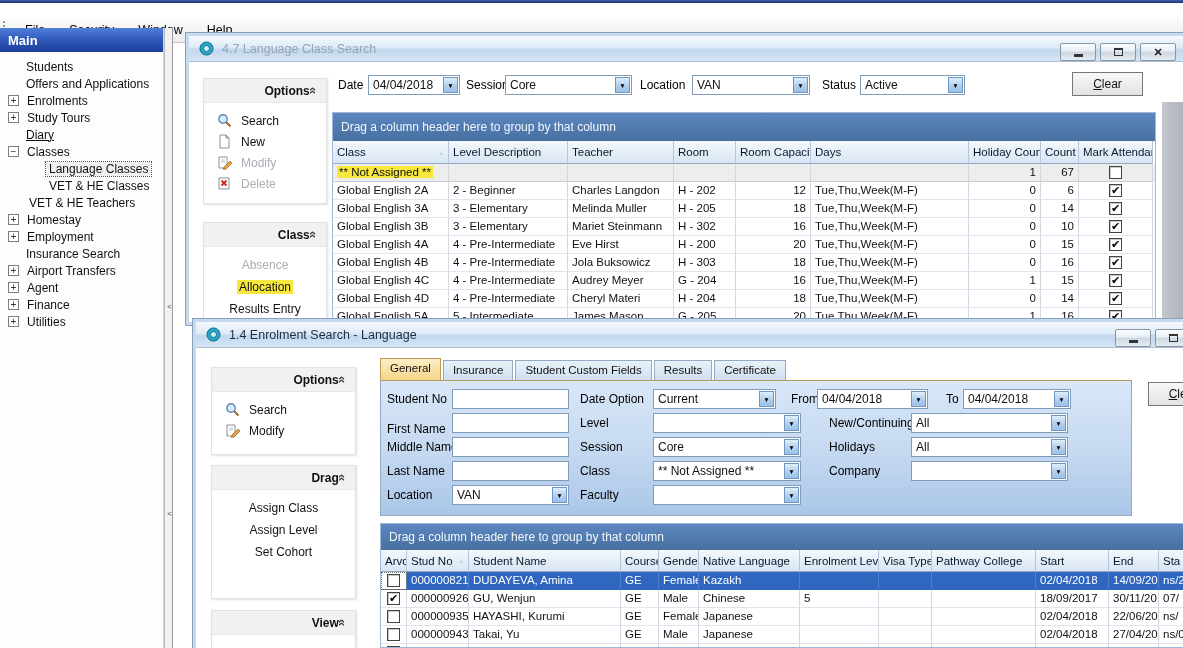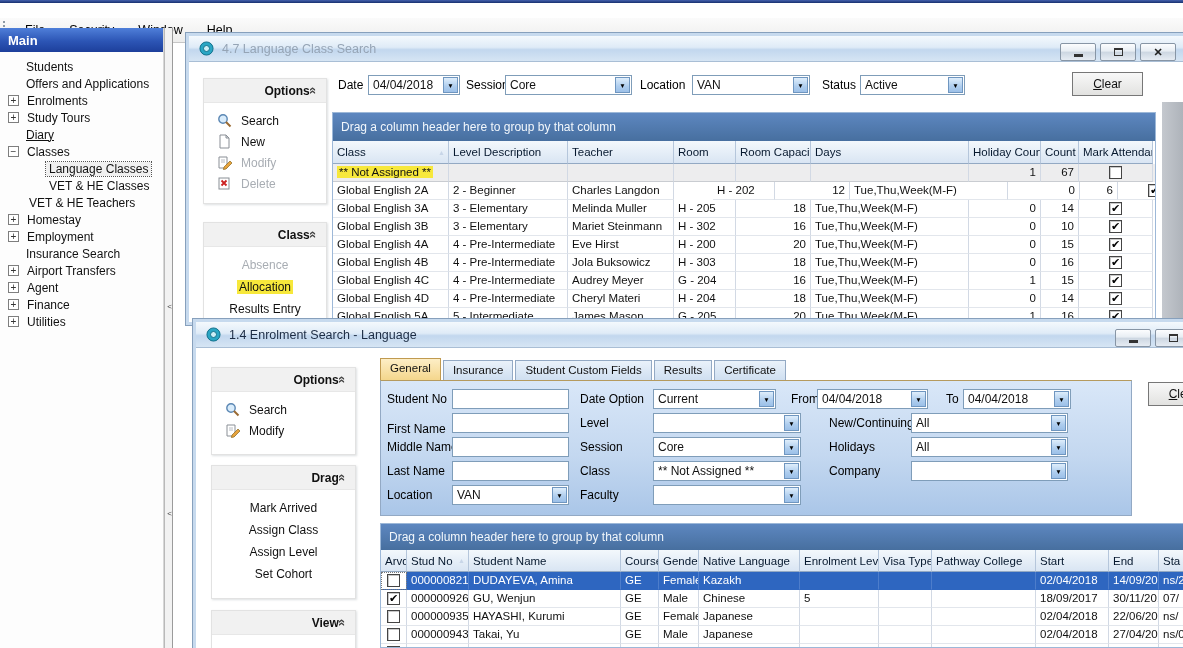--- a/index.html
+++ b/index.html
@@ -307,21 +307,21 @@
             <div class="gcell r" style="width: 72px; flex: 0 0 72px;">1</div>
             <div class="gcell r" style="width: 38px; flex: 0 0 38px;">67</div>
             <div class="gcell c cbxwrap" style="width: 74px; flex: 0 0 74px;">
               <span class="cbx"></span>
             </div>
           </div>
           <div class="grow">
             <div class="gcell" style="width: 116px; flex: 0 0 116px;">Global English 2A</div>
             <div class="gcell" style="width: 119px; flex: 0 0 119px;">2 - Beginner</div>
             <div class="gcell" style="width: 106px; flex: 0 0 106px;">Charles Langdon</div>
-            <div class="gcell" style="width: 62px; flex: 0 0 62px; margin-left: 39px;">H - 202</div>
+            <div class="gcell" style="width: 62px; flex: 0 0 62px;">H - 202</div>
             <div class="gcell r" style="width: 75px; flex: 0 0 75px;">12</div>
             <div class="gcell" style="width: 158px; flex: 0 0 158px;">Tue,Thu,Week(M-F)</div>
             <div class="gcell r" style="width: 72px; flex: 0 0 72px;">0</div>
             <div class="gcell r" style="width: 38px; flex: 0 0 38px;">6</div>
             <div class="gcell c cbxwrap" style="width: 74px; flex: 0 0 74px;">
               <span class="cbx">✔</span>
             </div>
           </div>
           <div class="grow">
             <div class="gcell" style="width: 116px; flex: 0 0 116px;">Global English 3A</div>
@@ -537,23 +537,20 @@
         </div>
     </div>
 
     <div class="panel" style="left:15px;top:143px;width:145px;height:134px">
       <div class="panel-h">
           <span>Drag</span>
           <span class="chev">«</span>
         </div>
       <div class="panel-body" id="w2-tasks-items">
           <div class="pitem center" style="height: 22px;">
-            <span>Mark Arrived</span>
-          </div>
-          <div class="pitem center" style="height: 22px;">
             <span>Assign Class</span>
           </div>
           <div class="pitem center" style="height: 22px;">
             <span>Assign Level</span>
           </div>
           <div class="pitem center" style="height: 22px;">
             <span>Set Cohort</span>
           </div>
         </div>
     </div>

